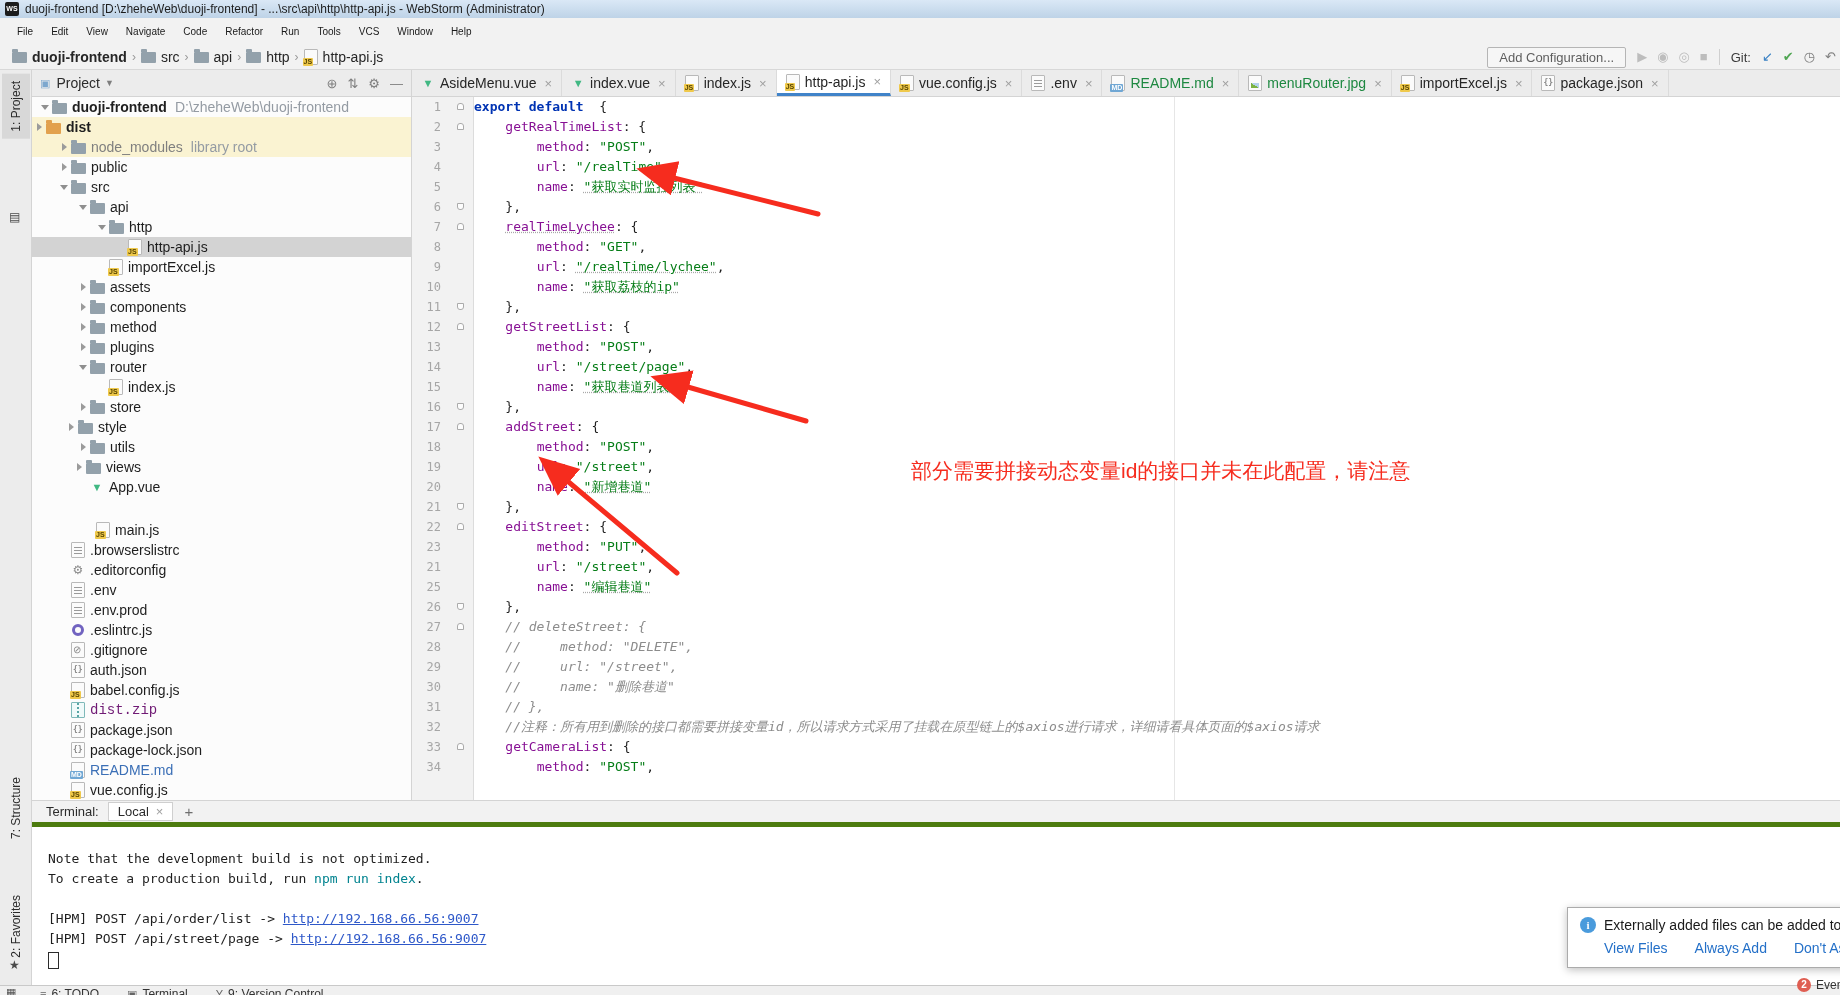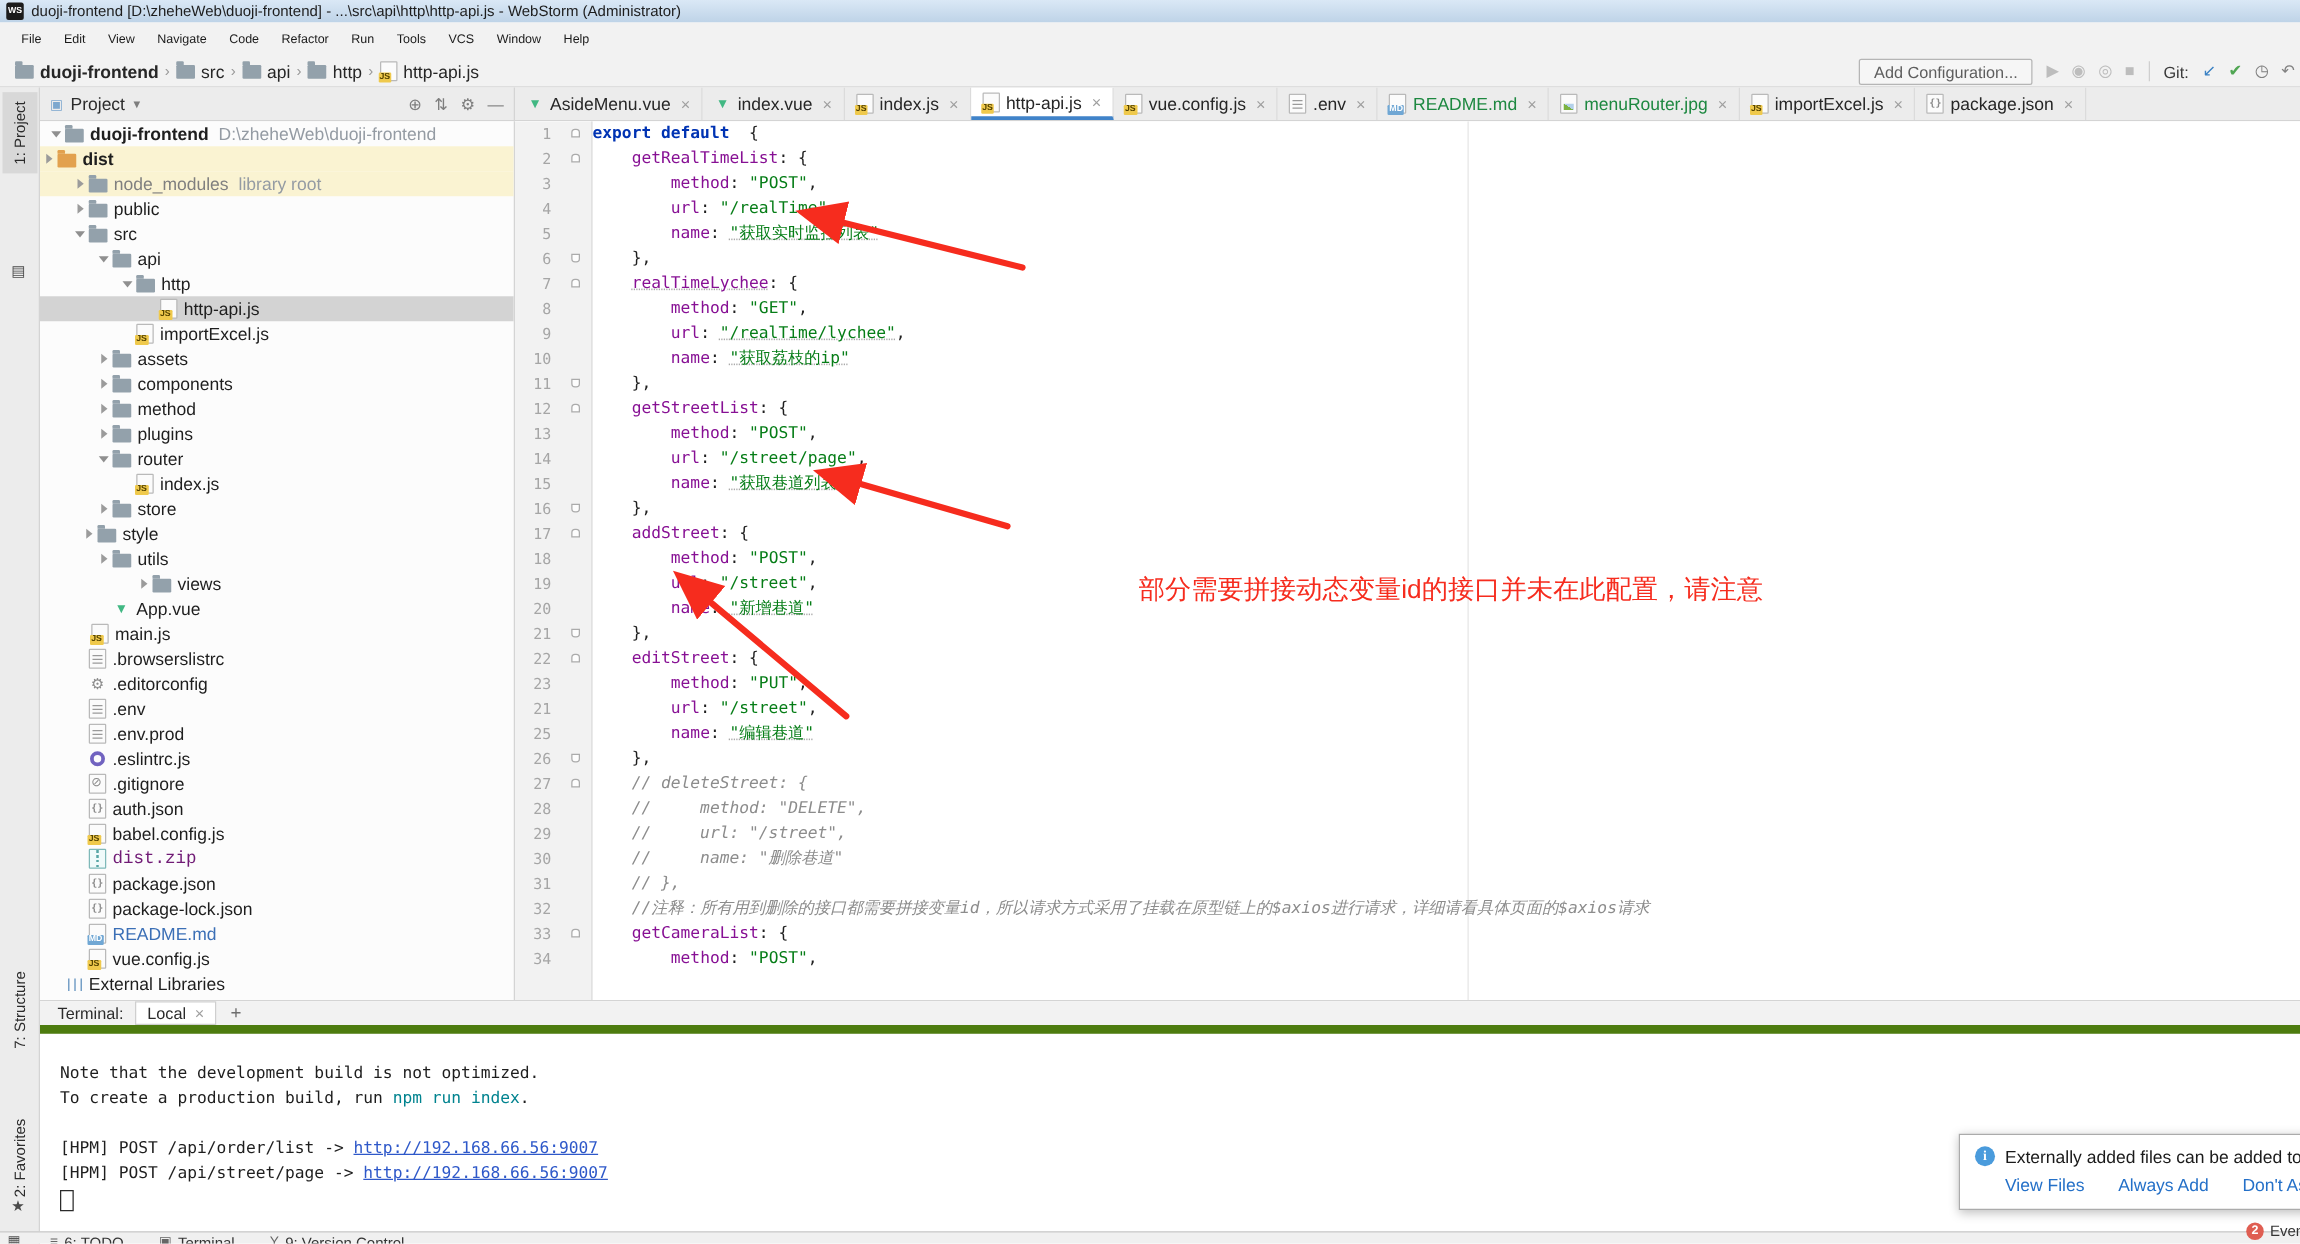--- a/index.html
+++ b/index.html
@@ -85,21 +85,21 @@
   .fold.fv::before{border-radius:3px 3px 0 0}
   .tk-d{color:#1f1f1f}
   .tk-k{color:#0033B3;font-weight:bold}
   .tk-p{color:#871094}
   .tk-s{color:#067D17}
   .tk-c{color:#8C8C8C;font-style:italic}
   .tk-w{text-decoration:underline;text-decoration-style:dotted;text-decoration-color:#A9A9A9}
 
   
   .terminal{position:absolute;left:32px;top:800px;right:0;bottom:10px;background:#fff;border-top:1px solid #D4D4D4;box-sizing:border-box;z-index:4}
-  .thead{height:26px;background:#F2F2F2;border-bottom:7px solid #4d7c0f;display:flex;align-items:center;padding-left:14px;font-size:13px;color:#2b2b2b;gap:9px;box-sizing:border-box}
+  .thead{height:26px;background:#F2F2F2;border-bottom:5px solid #4d7c0f;display:flex;align-items:center;padding-left:14px;font-size:13px;color:#2b2b2b;gap:9px;box-sizing:border-box}
   .ttab{background:#fff;border:1px solid #CFCFCF;padding:1px 9px;display:flex;gap:7px;align-items:center;font-size:13px}
   .ttab .close{color:#9f9f9f}
   .tplus{color:#6e6e6e;font-size:15px;margin-left:2px}
   .tbody{padding:22px 0 0 16px;font-family:"DejaVu Sans Mono",monospace;font-size:13px}
   .tline{height:20px;line-height:20px;white-space:pre}
   .tt{color:#1e1e1e}
   .tcmd{color:#00838F}
   .tlnk{color:#2E58C9;text-decoration:underline}
   .cursor{width:9px;height:15px;border:1px solid #2b2b2b;margin-top:3px}
 
@@ -350,31 +350,31 @@
     <div class="trow" style="padding-left: 32px;">
       <span class="tarrow r"></span>
       <span class="fic fic-folder"></span>
       <span class="tlabel">style</span>
     </div>
     <div class="trow" style="padding-left: 44px;">
       <span class="tarrow r"></span>
       <span class="fic fic-folder"></span>
       <span class="tlabel">utils</span>
     </div>
-    <div class="trow" style="padding-left: 40px; margin-left: 36px;">
+    <div class="trow" style="padding-left: 40px;">
       <span class="tarrow r"></span>
       <span class="fic fic-folder"></span>
       <span class="tlabel">views</span>
     </div>
     <div class="trow" style="padding-left: 44px;">
       <span class="tarrow"></span>
       <span class="fic fic-vue">▼</span>
       <span class="tlabel">App.vue</span>
     </div>
-    <div class="trow" style="padding-left: 27px;">
+    <div class="trow" style="padding-left: 50px; margin-top: 23px;">
       <span class="tarrow"></span>
       <span class="fic fic-file fic-js"></span>
       <span class="tlabel">main.js</span>
     </div>
     <div class="trow" style="padding-left: 25px;">
       <span class="tarrow"></span>
       <span class="fic fic-file fic-text"></span>
       <span class="tlabel">.browserslistrc</span>
     </div>
     <div class="trow" style="padding-left: 25px;">

